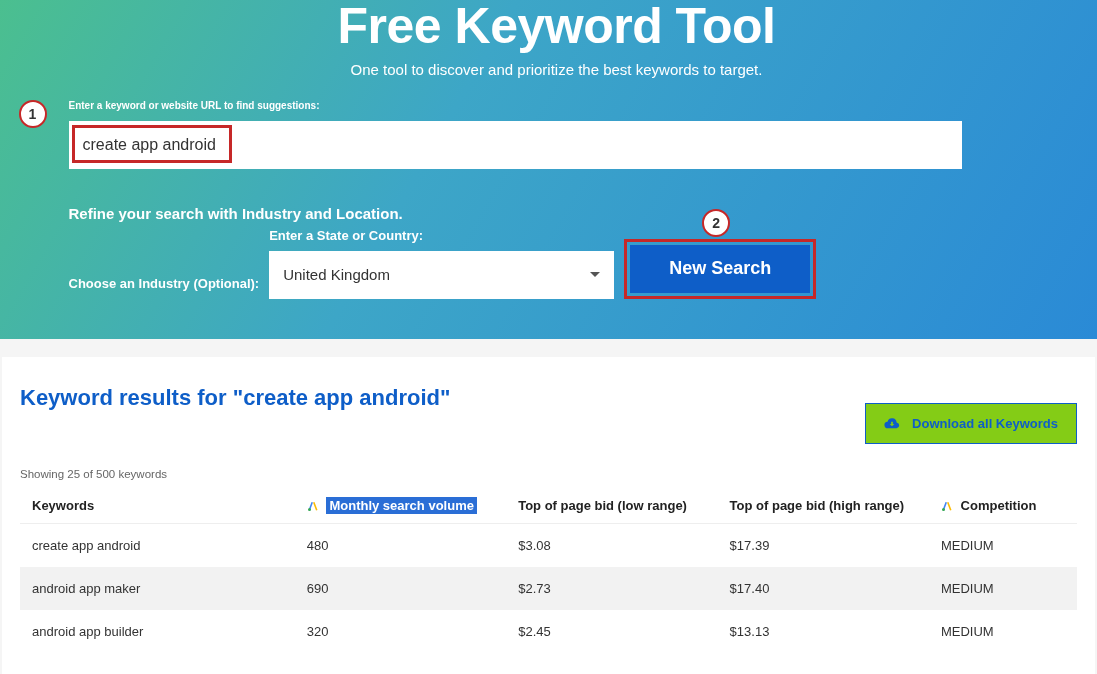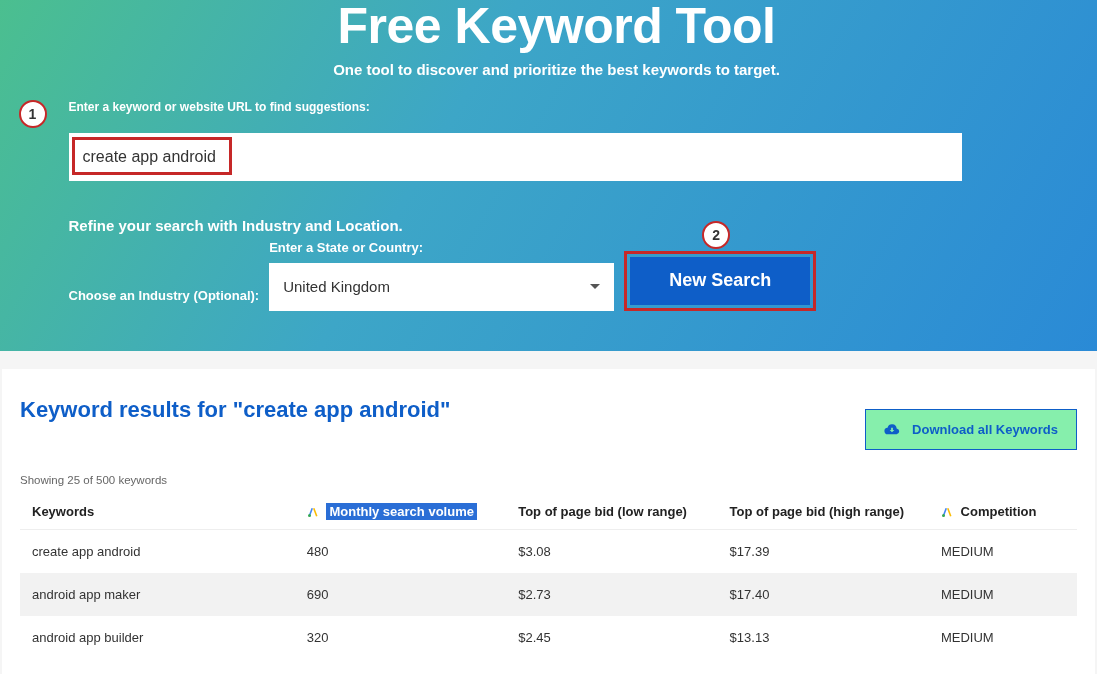--- a/index.html
+++ b/index.html
@@ -23,34 +23,34 @@
     color: #fff;
     font-size: 50px;
     font-weight: 800;
     letter-spacing: -0.5px;
     padding-top: 0;
     line-height: 1.05;
   }
   .hero-sub {
     color: #fff;
     font-size: 15px;
-    font-weight: 700;
+    font-weight: 400;
     margin-top: 8px;
   }
   .form-block {
     text-align: left;
     margin-top: 22px;
     padding-left: 4px;
     position: relative;
   }
   .field-label {
     color: #fff;
     font-weight: 700;
-    font-size: 12px;
-    margin-bottom: 19px;
+    font-size: 10px;
+    margin-bottom: 10px;
   }
   .main-input {
     width: 893px;
     height: 48px;
     background: #fff;
     border: none;
     padding: 0 14px;
     font-size: 16px;
     color: #333;
     font-family: inherit;
@@ -141,29 +141,29 @@
     align-items: flex-start;
   }
   .results-title {
     color: #0e5ec8;
     font-weight: 800;
     font-size: 22px;
   }
   .download-btn {
     border: 1px solid #0e5ec8;
     color: #0e5ec8;
-    background: #86efac;
+    background: #84cc16;
     font-weight: 700;
     font-size: 13px;
     padding: 12px 18px;
     cursor: pointer;
     display: inline-flex;
     align-items: center;
     gap: 12px;
-    margin-top: 12px;
+    margin-top: 18px;
   }
   .cloud-icon {
     display: inline-flex;
   }
   .showing {
     font-size: 11.5px;
     color: #666;
     margin-top: 24px;
   }
   table.kw {

